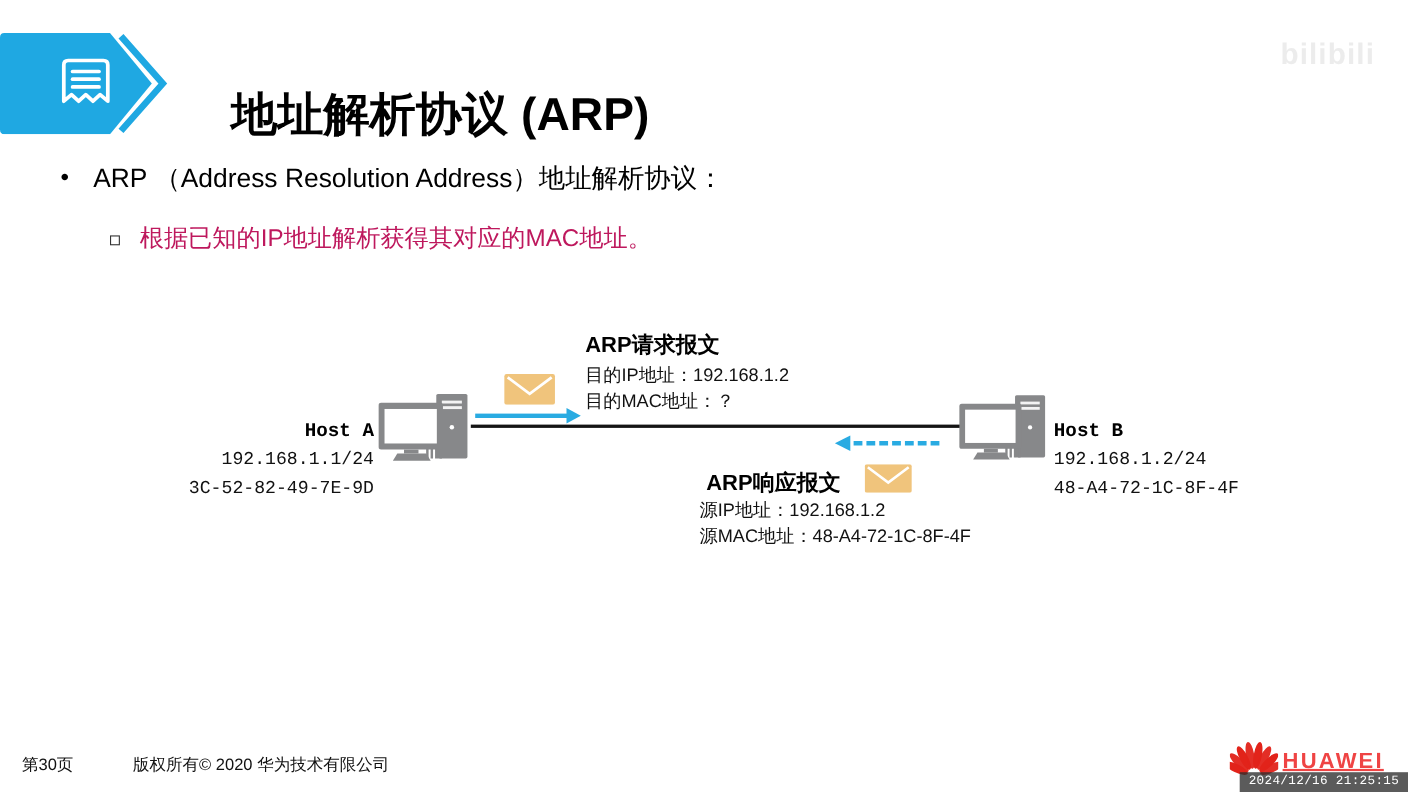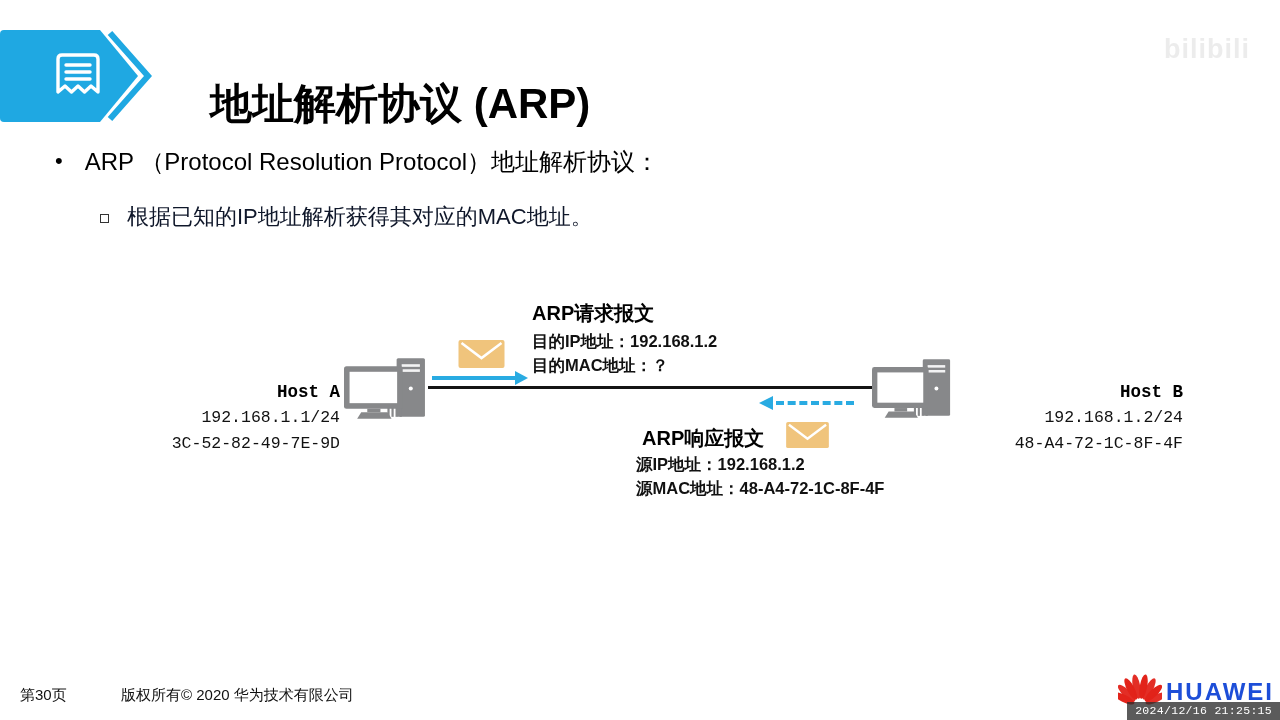--- a/index.html
+++ b/index.html
@@ -25,21 +25,21 @@
   }
 
   
   .bullet-l1{
     position:absolute;left:55px;top:146px;display:flex;gap:22px;
     font-size:24px;color:#000;white-space:nowrap;align-items:flex-start;
   }
   .bullet-l1 .b-dot{font-size:22px;line-height:30px;}
   .bullet-l2{
     position:absolute;left:100px;top:202px;display:flex;gap:18px;
-    font-size:22px;color:#0f172a;white-space:nowrap;align-items:center;
+    font-size:22px;color:#be185d;white-space:nowrap;align-items:center;
   }
   .b-sq{
     width:7px;height:7px;border:1.5px solid #333;display:inline-block;
     margin-top:2px;flex:0 0 auto;
   }
 
   
   .link-line{position:absolute;left:428px;top:386px;width:450px;height:2.5px;background:#141414;}
   .arrow-solid{position:absolute;left:432px;top:376px;width:84px;height:4px;background:#29ABE2;}
   .arrow-solid::after{
@@ -52,35 +52,35 @@
     border-right:14px solid #29ABE2;border-top:7px solid transparent;border-bottom:7px solid transparent;
   }
   .env1{position:absolute;left:458px;top:340px;width:47px;height:28px;}
   .env2{position:absolute;left:786px;top:422px;width:43px;height:26px;}
   .pc-a{position:absolute;left:344px;top:358px;width:85px;height:63px;}
   .pc-b{position:absolute;left:872px;top:358px;width:82px;height:63px;}
 
   .msg-title{position:absolute;font-size:20px;font-weight:700;color:#000;white-space:nowrap;}
   .req-title{left:532px;top:300px;}
   .rep-title{left:642px;top:425px;}
-  .msg-lines{position:absolute;font-size:16.5px;line-height:23.5px;color:#111;white-space:nowrap;font-weight:bold;}
+  .msg-lines{position:absolute;font-size:16.5px;line-height:23.5px;color:#111;white-space:nowrap;}
   .req-lines{left:532px;top:330px;}
   .rep-lines{left:636px;top:453px;}
 
   .host-block{position:absolute;top:379px;width:225px;line-height:26px;white-space:nowrap;font-family:Liberation Mono, monospace;}
   .host-a{left:115px;text-align:right;}
-  .host-b{left:958px;text-align:right;}
+  .host-b{left:958px;text-align:left;}
   .host-name{font-size:17.5px;font-weight:700;color:#000;}
   .host-ip,.host-mac{font-size:16.5px;color:#111;}
 
   
   .footer-page{position:absolute;left:20px;top:686px;font-size:15px;color:#111;}
   .footer-copy{position:absolute;left:121px;top:686px;font-size:15px;color:#111;}
   .huawei-logo{position:absolute;left:1118px;top:674px;display:flex;align-items:flex-end;gap:4px;}
-  .huawei-word{font-size:24px;font-weight:700;letter-spacing:2px;color:#1d4ed8;line-height:32px;}
+  .huawei-word{font-size:20px;font-weight:700;letter-spacing:2px;color:#ef4444;line-height:32px;text-decoration:underline;}
   .timestamp{
     position:absolute;right:0;bottom:0;
     background:rgba(45,45,45,0.78);color:#fff;
     font-size:11.5px;padding:2px 8px 3px;letter-spacing:0.3px;font-family:Liberation Mono, monospace;
   }
 </style>
 </head>
 <body>
 
 <div class="slide">
@@ -94,21 +94,21 @@
       <path d="M58,62 L58,29 Q58,25 62,25 L94,25 Q98,25 98,29 L98,62 L91,56 L84.5,62 L78,56 L71.5,62 L65,56 Z"></path>
       <line x1="66" y1="35" x2="90" y2="35"></line>
       <line x1="66" y1="42" x2="90" y2="42"></line>
       <line x1="66" y1="49" x2="90" y2="49"></line>
     </g>
   </svg>
   <h1 class="page-title">地址解析协议 (ARP)</h1>
 
   <div class="bullet-l1">
     <span class="b-dot">•</span>
-    <span>ARP （Protocol Resolution Protocol）地址解析协议：</span>
+    <span>ARP （Address Resolution Address）地址解析协议：</span>
   </div>
   <div class="bullet-l2">
     <span class="b-sq"></span>
     <span>根据已知的IP地址解析获得其对应的MAC地址。</span>
   </div>
 
   <div>
 
     <div class="link-line"></div>
     <div class="arrow-solid"></div>

